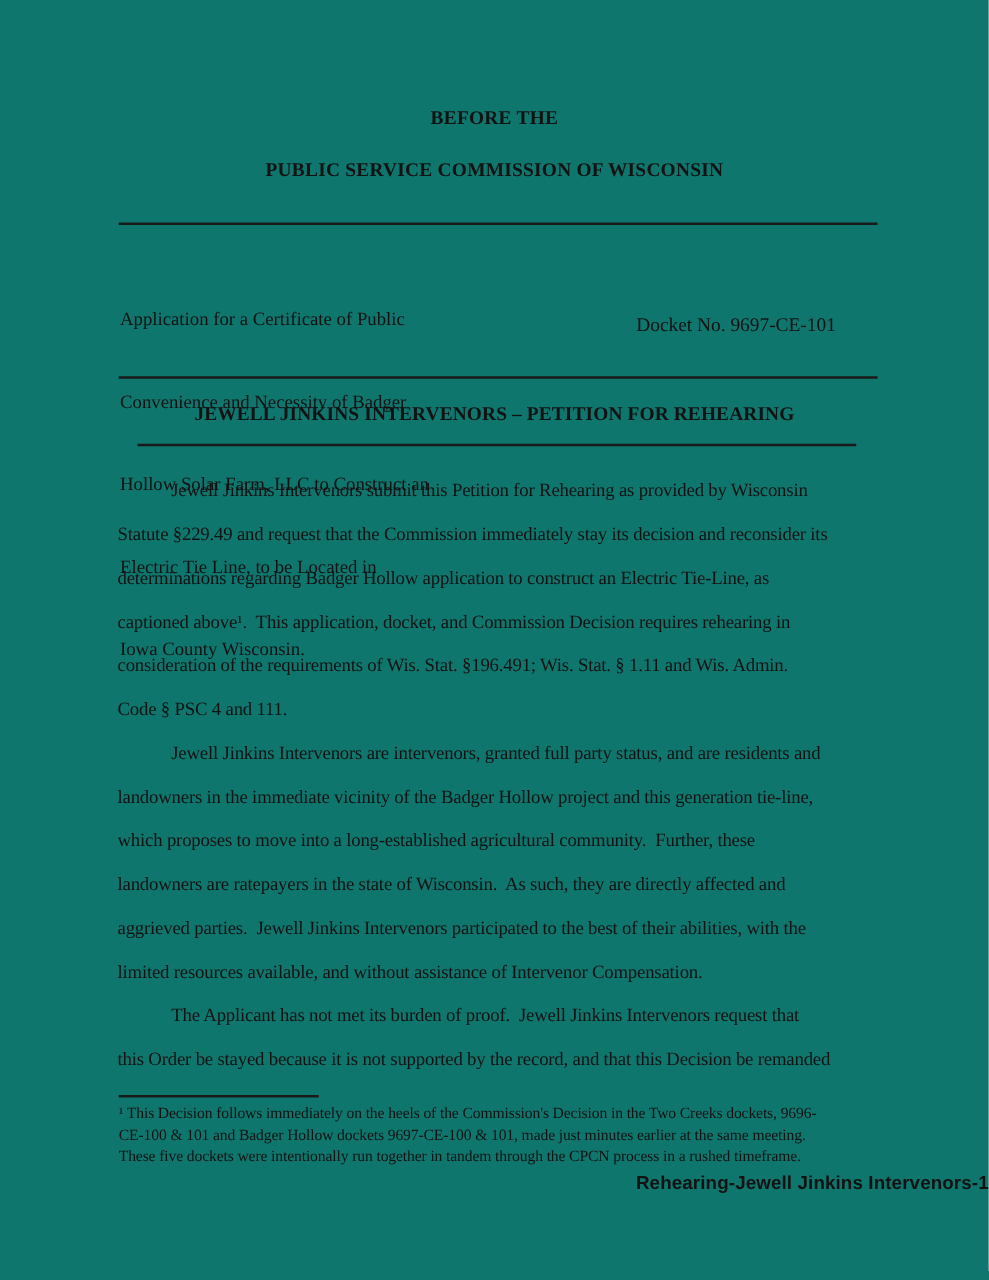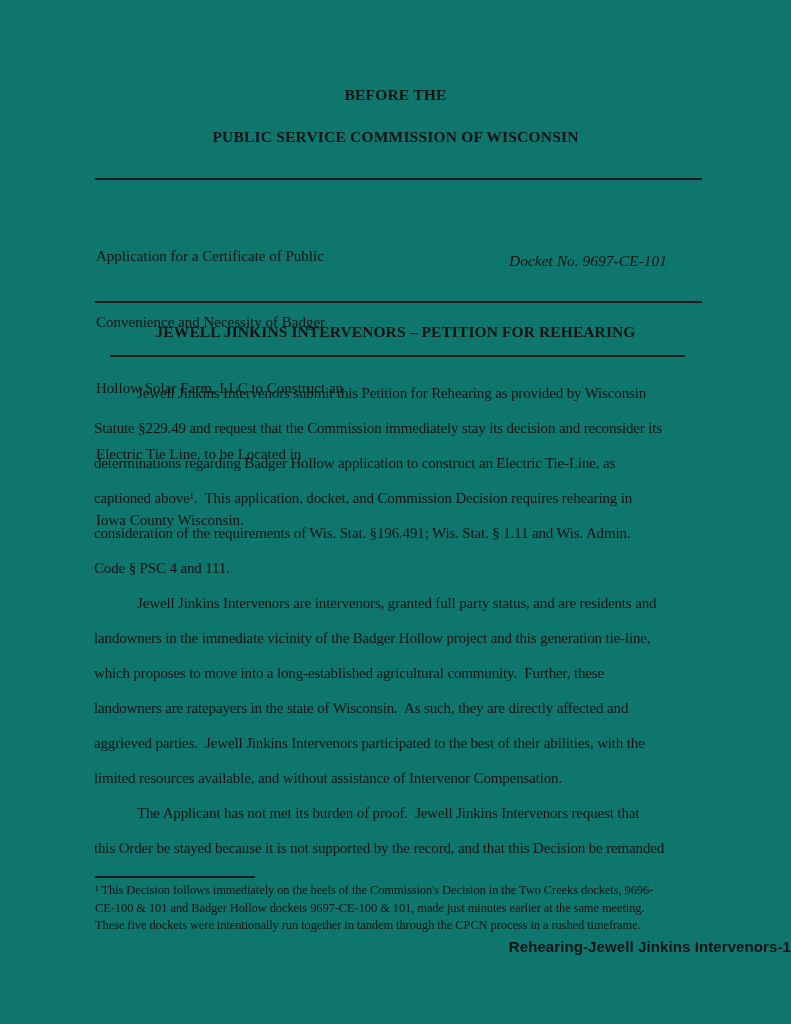--- a/index.html
+++ b/index.html
@@ -44,21 +44,20 @@
     font-size: 15px;
     line-height: 22px;
     white-space: pre;
   }
   .docket {
     position: absolute;
     left: 509px;
     top: 252px;
     font-size: 15.5px;
     white-space: pre;
-    font-style: italic;
   }
   .doc-title {
     top: 323px;
     font-weight: bold;
     font-size: 15.5px;
     letter-spacing: 0.1px;
   }
   .body-text {
     position: absolute;
     left: 94px;

